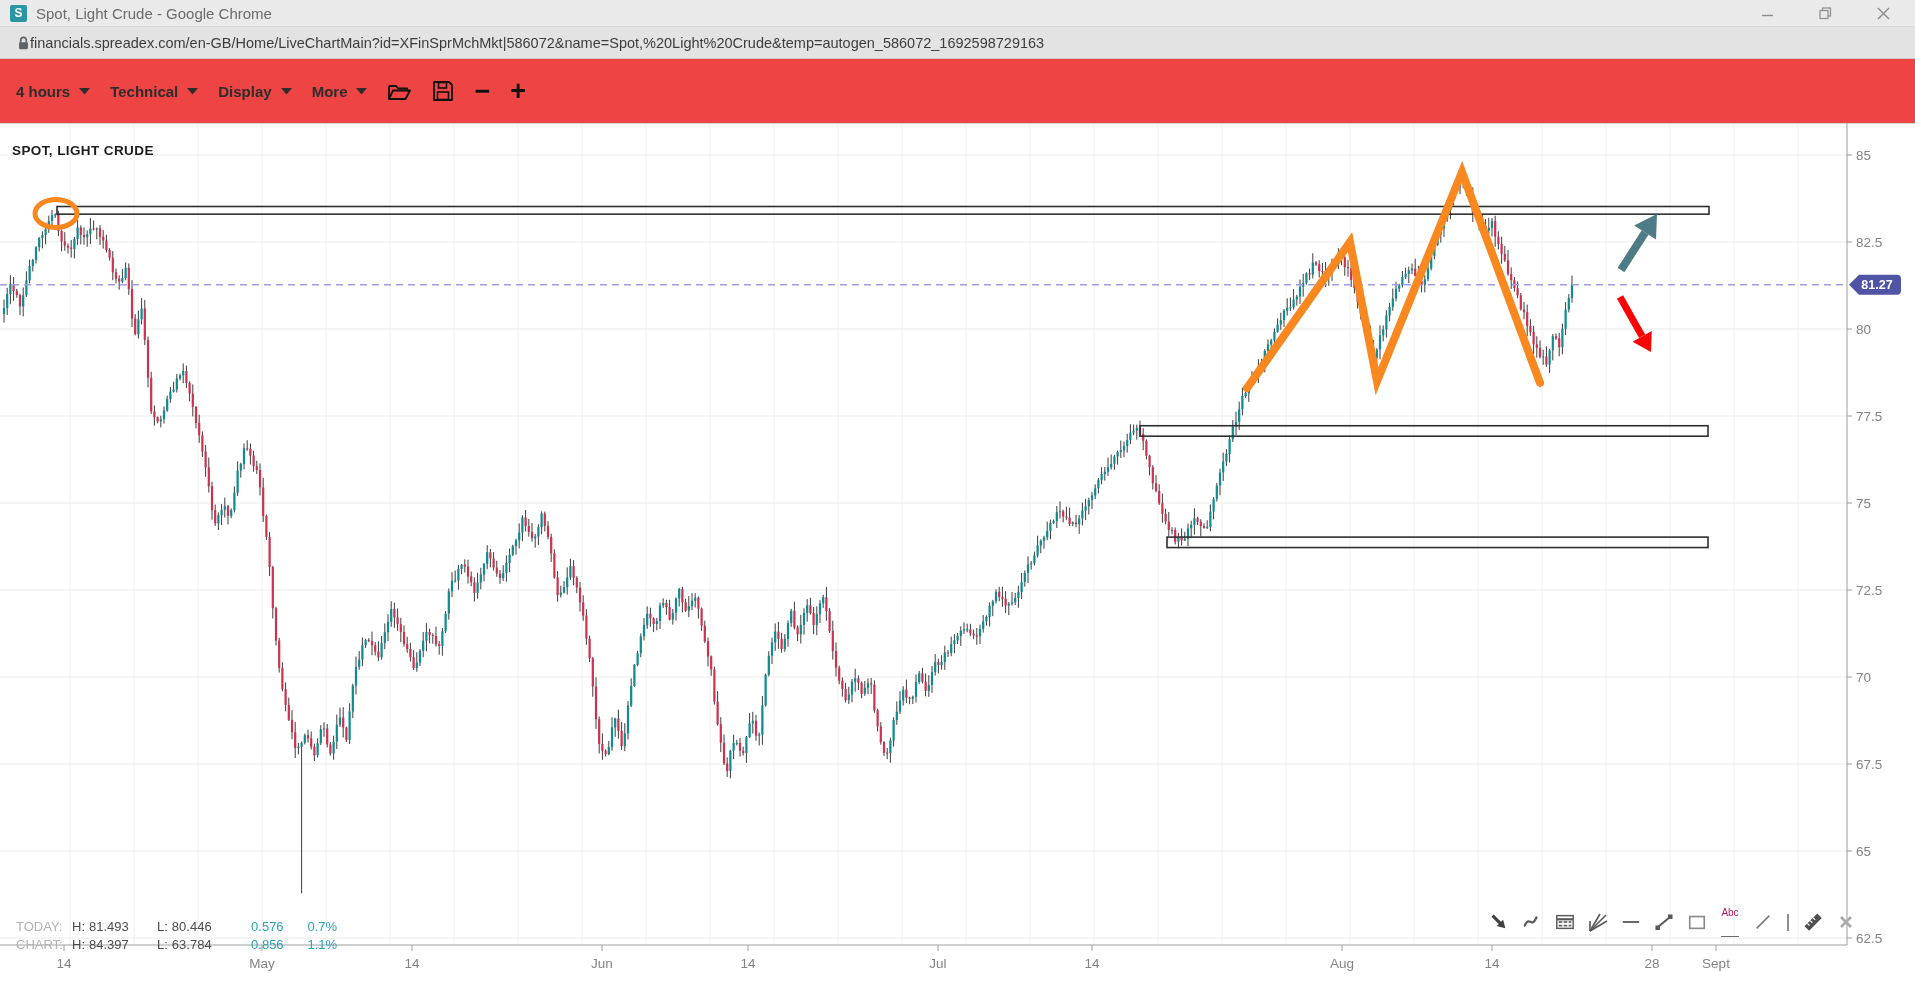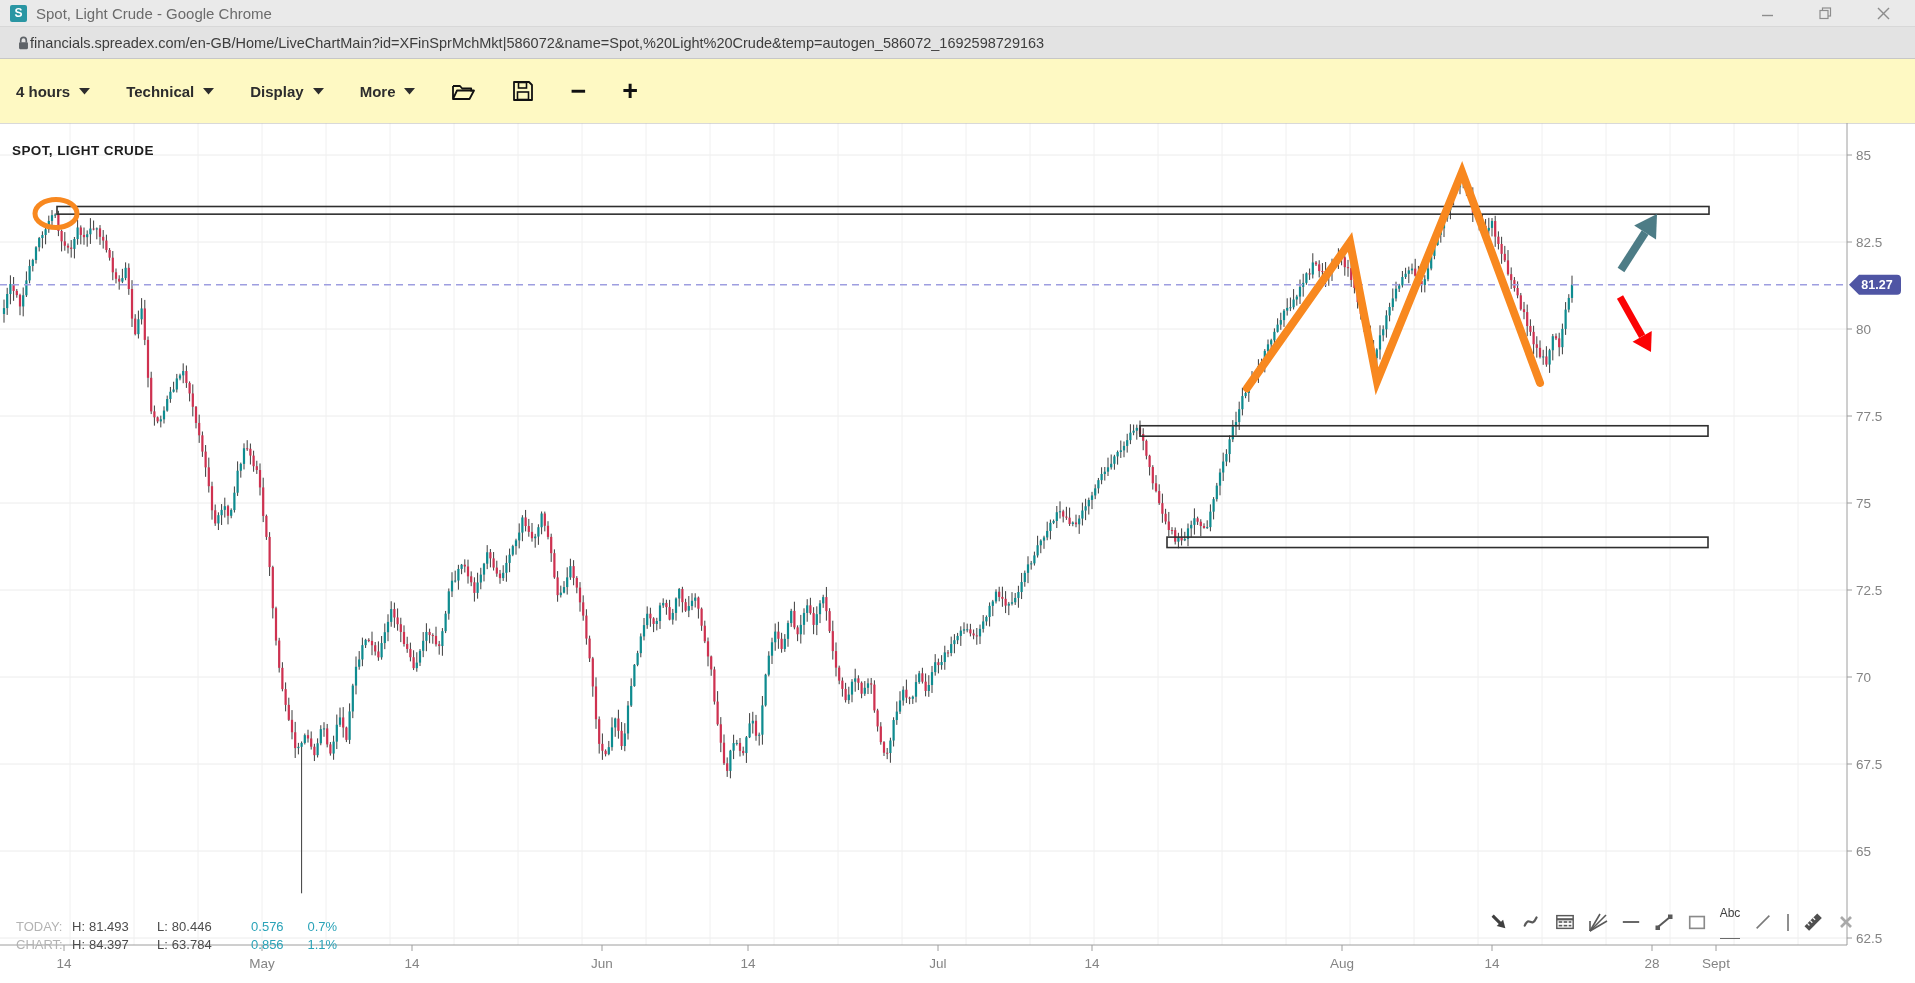--- a/index.html
+++ b/index.html
@@ -10,41 +10,41 @@
             display:flex;align-items:center;padding:0 10px;position:relative;z-index:5;}
   .favicon{width:17px;height:17px;background:#2a96a3;color:#fff;font-weight:bold;font-size:12px;
            display:flex;align-items:center;justify-content:center;border-radius:2px;margin-right:9px;}
   .title-text{color:#6b6b6b;font-size:15px;}
   .win-controls{margin-left:auto;display:flex;align-items:center;gap:42px;padding-right:14px;}
   .win-btn{display:flex;align-items:center;justify-content:center;width:16px;height:16px;cursor:pointer;}
   .urlbar{height:31px;background:#e3e3e3;border-bottom:1px solid #c7c7c7;
           display:flex;align-items:center;padding:0 17px;position:relative;z-index:5;}
   .url-text{color:#3d3d3d;font-size:14.5px;white-space:nowrap;}
   
-  .toolbar{height:64px;background:#fef9c3;display:flex;align-items:center;gap:36px;
+  .toolbar{height:64px;background:#ef4444;display:flex;align-items:center;gap:20px;
            padding:0 16px;position:relative;z-index:5;}
   .menu{display:flex;align-items:center;gap:9px;font-size:15px;font-weight:700;color:#2d2d2d;cursor:pointer;}
   .tb-icon{display:flex;align-items:center;justify-content:center;cursor:pointer;}
   .tb-glyph{font-size:27px;font-weight:900;color:#111;line-height:20px;cursor:pointer;}
   
   #chart-svg{position:absolute;left:0;top:0;width:1915px;height:983px;z-index:1;}
   #chart-svg text{font-family:"Liberation Sans",sans-serif;}
   .chart-title{position:absolute;left:12px;top:143px;font-size:13.5px;font-weight:700;
                letter-spacing:.4px;color:#1d1d1d;z-index:3;}
   
   .stats{position:absolute;left:16px;top:899px;z-index:3;font-size:13px;line-height:15px;margin-top:20px;}
   .stats-row{display:flex;margin-bottom:3px;align-items:baseline;}
   .sl{color:#b3b3b3;width:56px;}
   .sk{color:#4c4c4c;margin-right:4px;}
   .sv{color:#4c4c4c;width:52px;margin-right:16px;}
   .sc{color:#2aa3b8;width:55px;text-align:center;}
   
   .draw-toolbar{position:absolute;left:1487px;top:909px;z-index:3;display:flex;align-items:center;gap:9px;}
   .dt-btn{width:24px;height:26px;display:flex;align-items:center;justify-content:center;cursor:pointer;}
-  .abc-label{font-size:12px;color:#404040;border-bottom:1px solid #6a6a6a;padding-bottom:18px;}
+  .abc-label{font-size:10px;color:#be185d;border-bottom:1px solid #6a6a6a;padding-bottom:18px;}
   .dt-sep{width:2px;height:17px;background:#8f8f8f;margin:0 3px;}
 </style>
 </head>
 <body>
 
 <div class="titlebar">
   <div class="favicon">S</div>
   <div class="title-text">Spot, Light Crude - Google Chrome</div>
   <div class="win-controls">
     <div class="win-btn">

